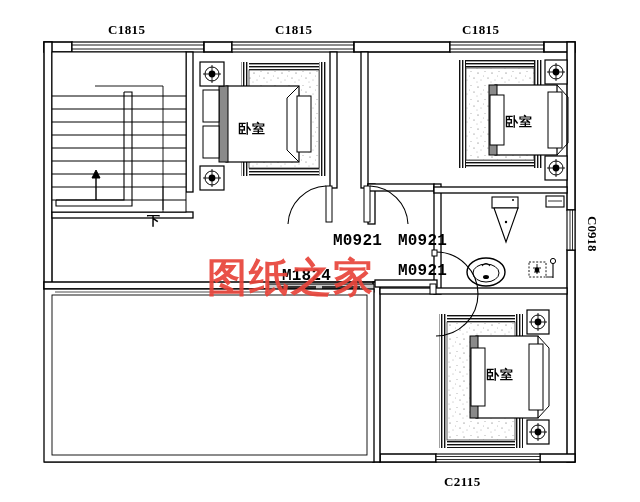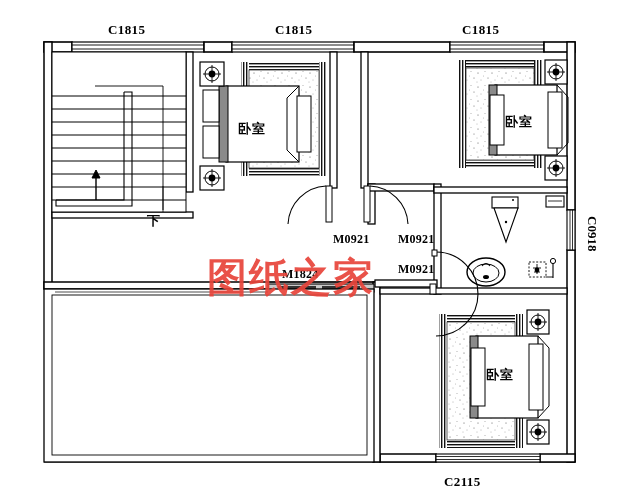--- a/index.html
+++ b/index.html
@@ -3,21 +3,21 @@
 <meta charset="utf-8">
 <style>
   html,body{margin:0;padding:0;background:#ffffff;}
   body{width:640px;height:502px;overflow:hidden;
        font-family:"Liberation Serif","DejaVu Serif",serif;}
   #stage{position:relative;width:537px;height:502px;background:#fff;}
   svg{display:block;position:absolute;top:0;left:0;}
   .lbl{position:absolute;font-family:"Liberation Serif","DejaVu Serif",serif;
        font-weight:bold;color:#000;white-space:nowrap;}
   .winlbl{font-size:13px;letter-spacing:.4px;}
-  .doorlbl{font-size:12px;letter-spacing:.2px;}
+  .doorlbl{font-size:16px;letter-spacing:.2px;font-family:Liberation Mono, monospace;}
   .roomlbl{position:absolute;font-family:"DejaVu Sans","Liberation Sans",sans-serif;
            font-weight:bold;font-size:13px;color:#000;letter-spacing:1px;white-space:nowrap;}
   .downlbl{position:absolute;font-family:"DejaVu Sans","Liberation Sans",sans-serif;
            font-weight:bold;font-size:13px;color:#000;}
   .vlbl{position:absolute;font-family:"Liberation Serif","DejaVu Serif",serif;
         font-weight:bold;font-size:13px;color:#000;
         transform:rotate(90deg);transform-origin:left top;white-space:nowrap;}
   .wm{position:absolute;color:#e8443a;font-weight:bold;
       font-family:Liberation Mono, monospace;
       font-size:40px;letter-spacing:2px;white-space:nowrap;opacity:.92;margin-top:28px;}

